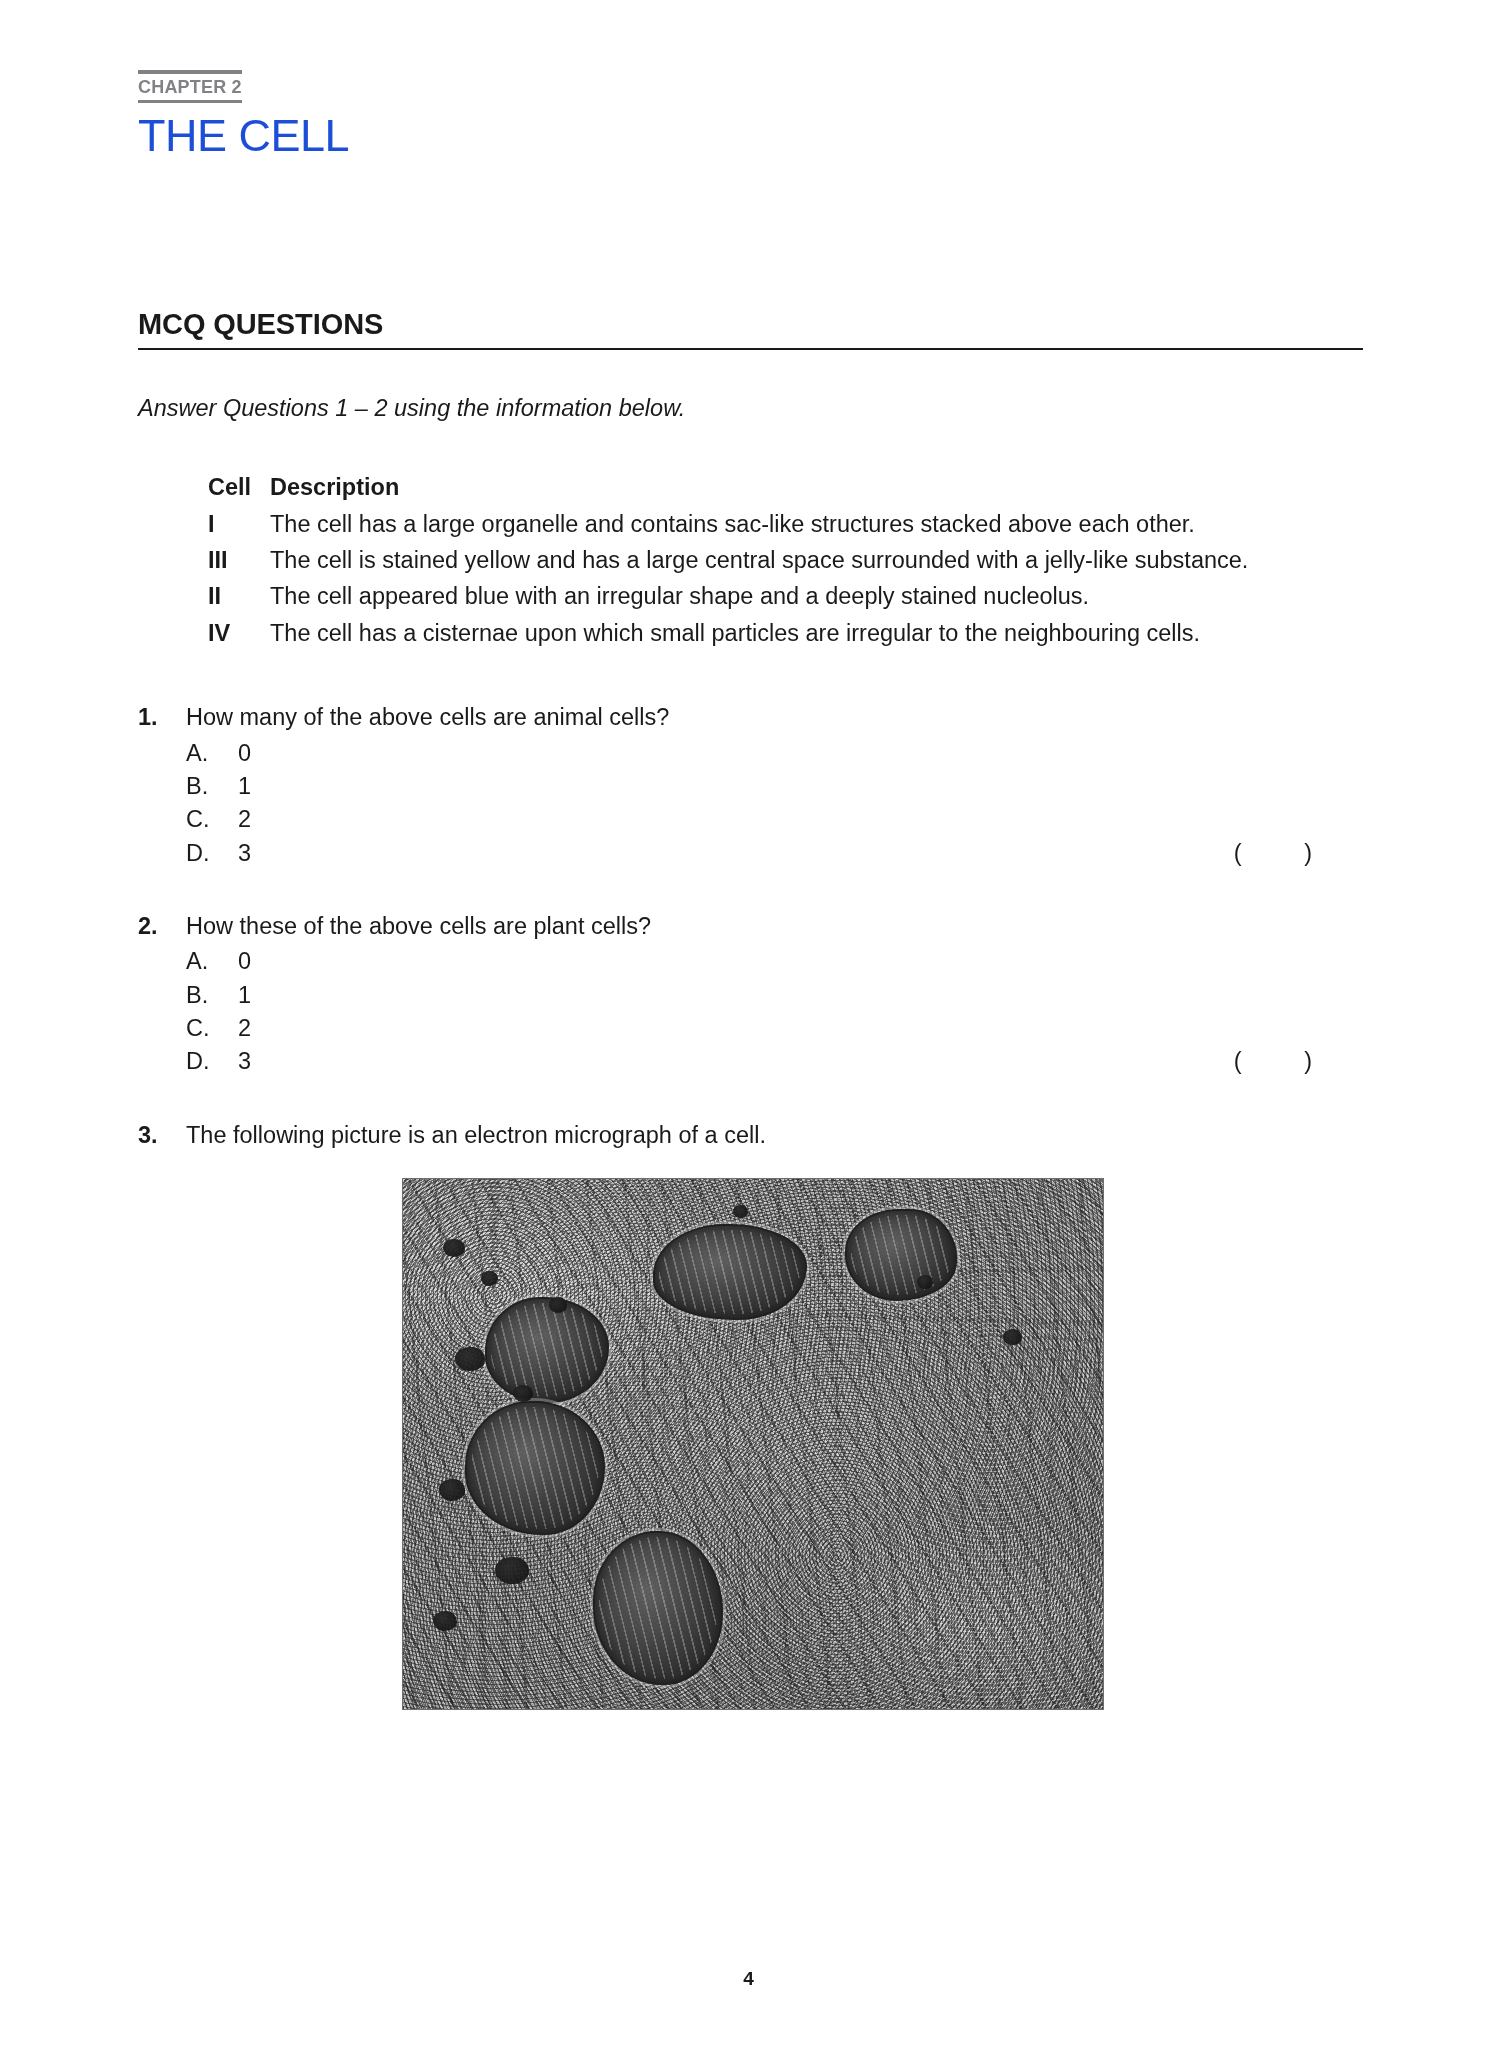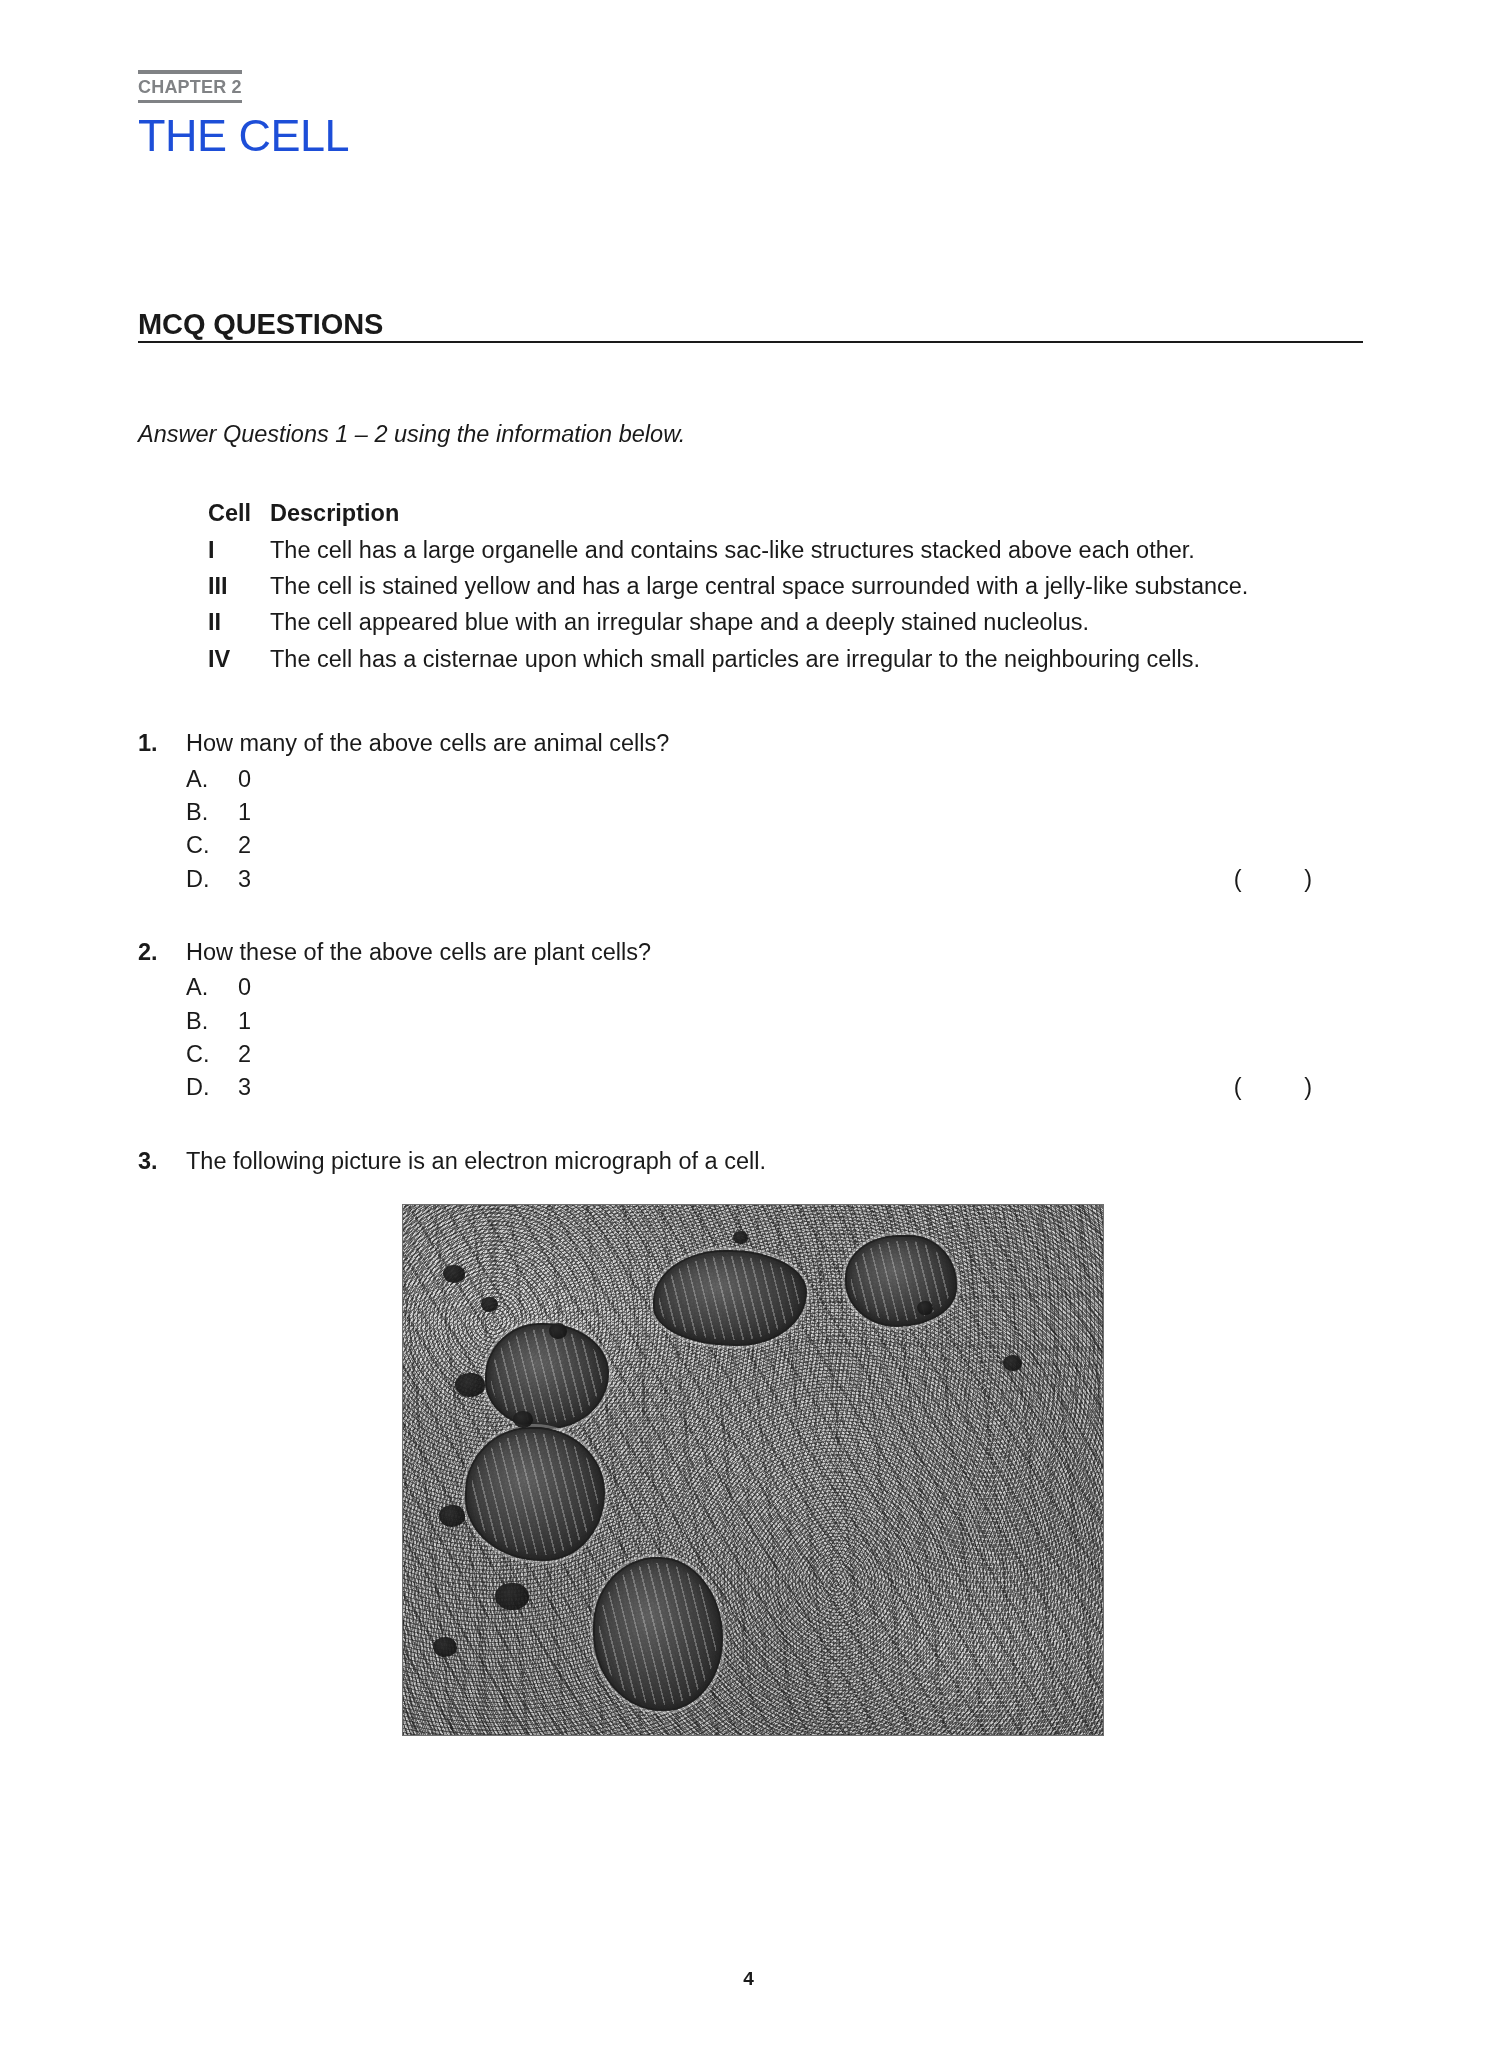--- a/index.html
+++ b/index.html
@@ -53,28 +53,29 @@
     left: 138px;
     top: 308px;
     width: 1225px;
   }
   .section-heading {
     font-size: 29px;
     font-weight: bold;
     color: #1a1a1a;
     letter-spacing: -0.1px;
     line-height: 1.15;
+    padding-bottom: 7px;
     border-bottom: 2px solid #1a1a1a;
   }
 
   
   .content {
     position: absolute;
     left: 138px;
-    top: 418px;
+    top: 392px;
     width: 1230px;
     font-size: 23.5px;
     line-height: 1.42;
     color: #1a1a1a;
   }
   .instruction {
     font-style: italic;
     font-size: 23.5px;
     margin: 0 0 46px 0;
   }

